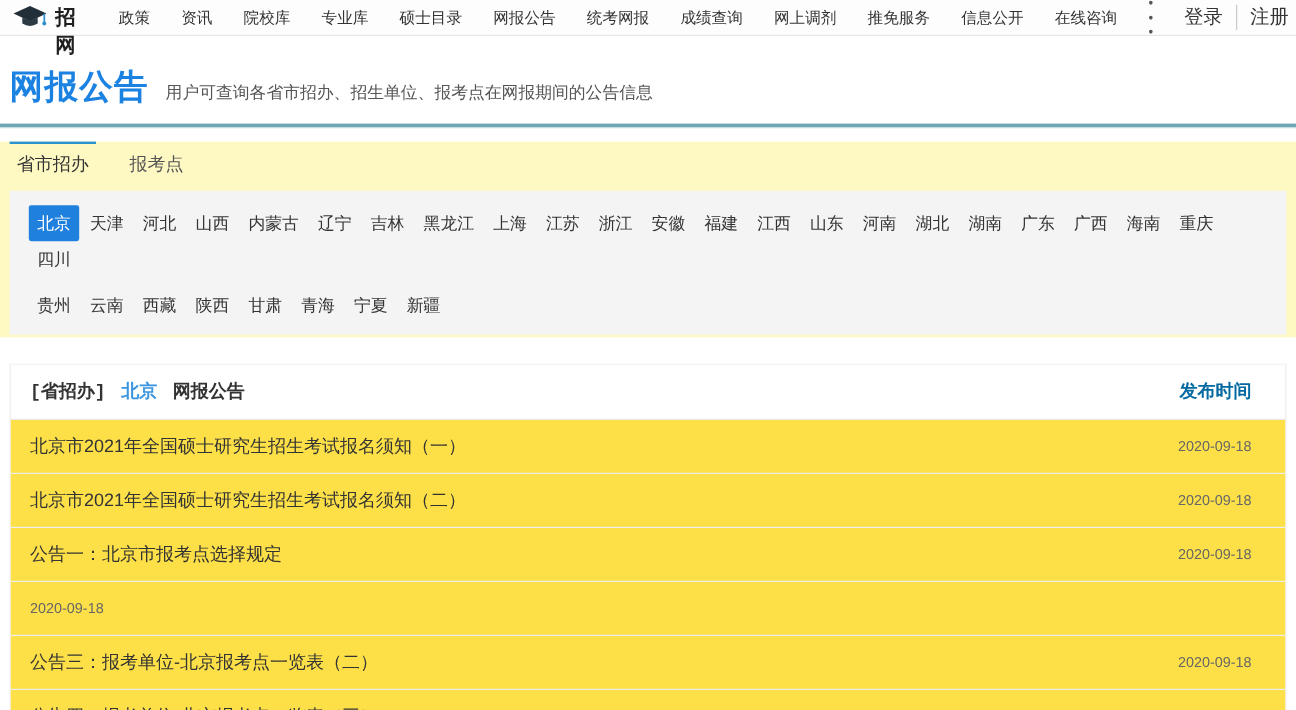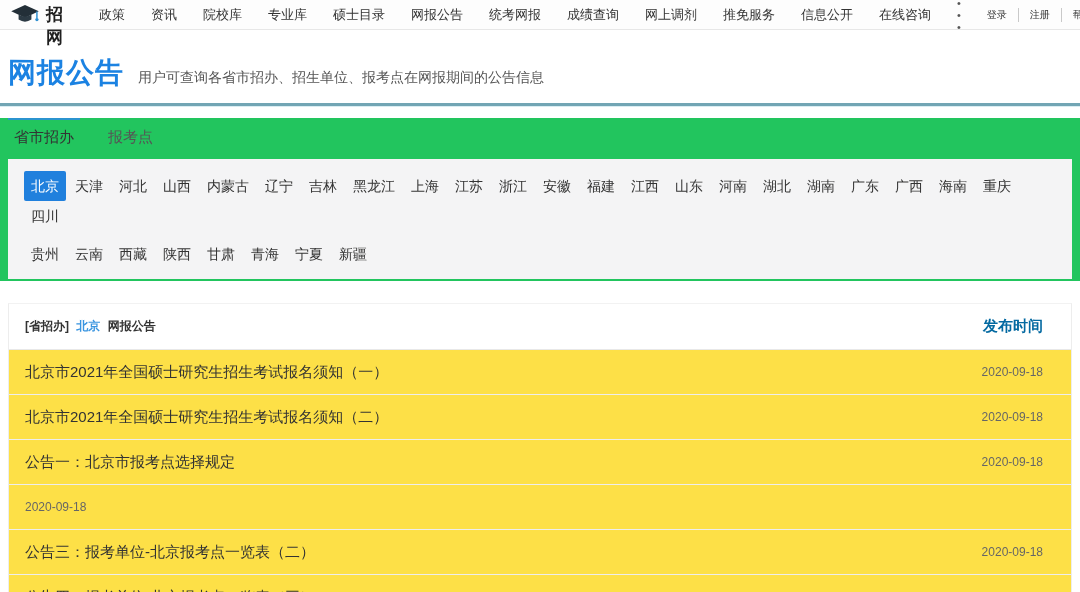--- a/index.html
+++ b/index.html
@@ -9,51 +9,51 @@
   
   .topbar { height:30px; background:#fdfdfd; border-bottom:1px solid #e7e7e7;
     display:flex; align-items:center; padding:0 14px 0 10px; }
   .logo { display:flex; align-items:center; gap:6px; margin-right:22px; cursor:pointer; }
   .logo-text { font-size:17px; font-weight:bold; color:#1f1f1f; letter-spacing:1px; }
   .main-nav { list-style:none; display:flex; align-items:center; }
   .main-nav li { font-size:13px; color:#333; padding:0 13px; cursor:pointer; white-space:nowrap; }
   .nav-more { font-size:11px; color:#555; letter-spacing:2px; padding:0 13px; cursor:pointer; }
   .spacer { flex:1; }
   .account { list-style:none; display:flex; align-items:center; }
-  .account li { font-size:10px; color:#333; padding:0 11px; cursor:pointer; white-space:nowrap; }
+  .account li { font-size:16px; color:#333; padding:0 11px; cursor:pointer; white-space:nowrap; }
   .account li + li { border-left:1px solid #c9c9c9; }
 
   
   .page-header { height:73px; display:flex; align-items:baseline; padding:0 0 0 8px;
     background:#fff; }
   .page-header { padding-top:24px; }
   .page-title { font-size:28px; font-weight:bold; color:#1b82e2; letter-spacing:1px; }
   .page-subtitle { font-size:14px; color:#555; margin-left:14px; }
   .header-divider { height:3px; background:#72a5b4; box-shadow:0 1px 0 #d9edf2; }
-  .band { background:#22c55e; padding-bottom:2px; }
+  .band { background:#fef9c3; padding-bottom:2px; }
 
   
   .tabs { display:flex; padding-left:8px; margin-top:12px; }
   .tab { border-top:2px solid transparent; padding:8px 6px 10px; margin-right:22px;
     font-size:15px; color:#555; cursor:pointer; }
   .tab.active { border-top-color:#2b94cf; color:#333; }
 
   
   .province-panel { margin:2px 8px 0; background:#f4f4f5; padding:12px 16px 10px; }
   .province-row { list-style:none; display:flex; flex-wrap:wrap; column-gap:2px; }
   .province-row + .province-row { margin-top:8px; }
   .province-row li { font-size:14px; color:#333; padding:5px 7px; cursor:pointer;
     border-radius:2px; line-height:20px; white-space:nowrap; }
   .province-row li.active { background:#2080dd; color:#fff; }
 
   
   .ann-table { margin:22px 8px 0; border:1px solid #ededed; border-top-color:#f2f2f2; }
   .ann-header { height:46px; display:flex; align-items:center; justify-content:space-between;
     padding:0 28px 0 16px; border-bottom:1px solid #e8e8e8; }
-  .ann-header-left { font-size:12px; font-weight:bold; color:#333; }
+  .ann-header-left { font-size:15px; font-weight:bold; color:#333;font-family:Liberation Mono, monospace; }
   .ann-header-left .region { color:#3a95e0; margin:0 4px; cursor:pointer; }
   .ann-header-right { font-size:15px; font-weight:bold; color:#0369a1; }
   .ann-rows { list-style:none; }
   .ann-row { height:45px; display:flex; align-items:center; justify-content:space-between;
     padding:0 28px 0 16px; border-bottom:1px solid #ededed; background:#fde047; }
   .ann-row:last-child { border-bottom:none; }
   .ann-title { font-size:15px; color:#333; cursor:pointer; }
   .ann-date { font-size:12px; color:#666; }
 </style>
 </head>

